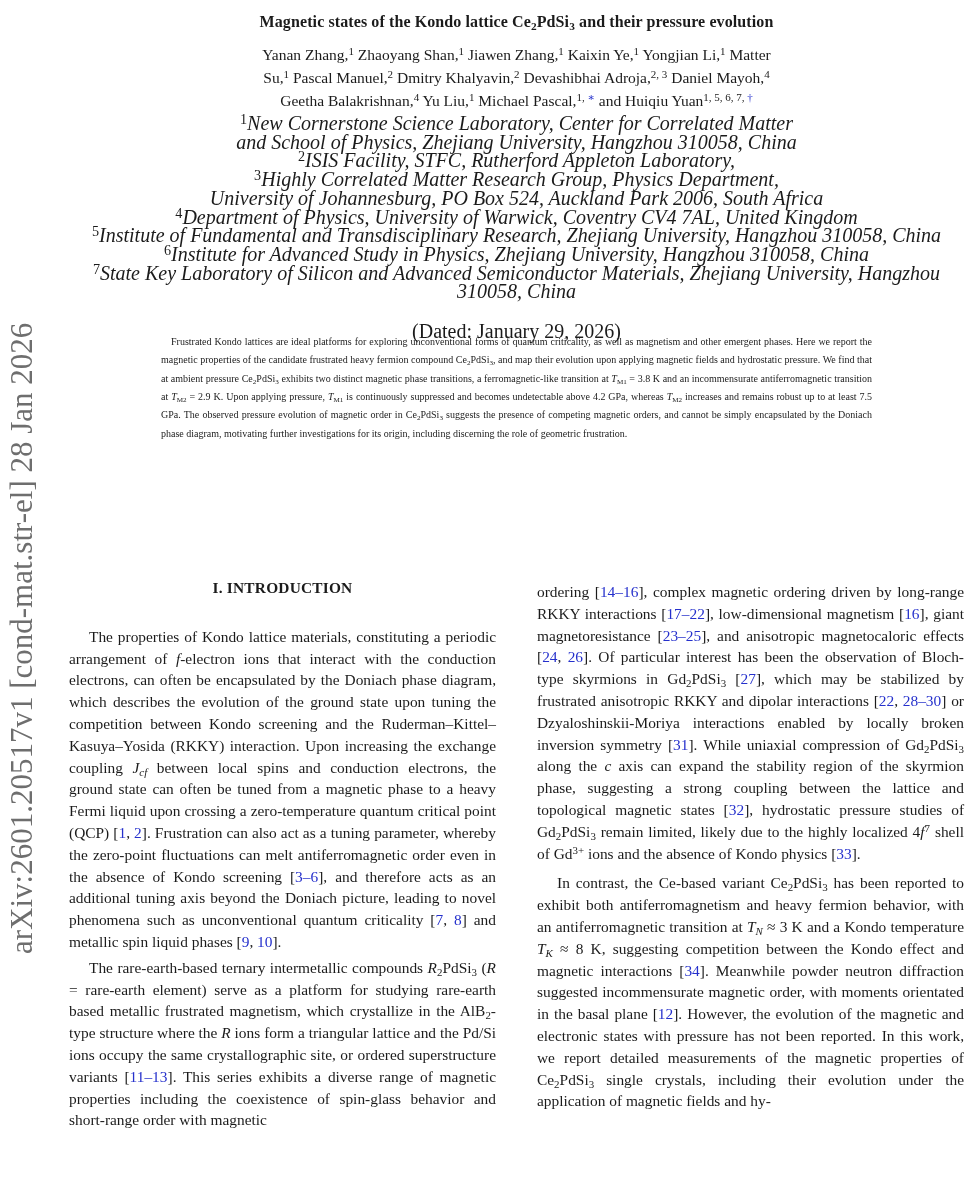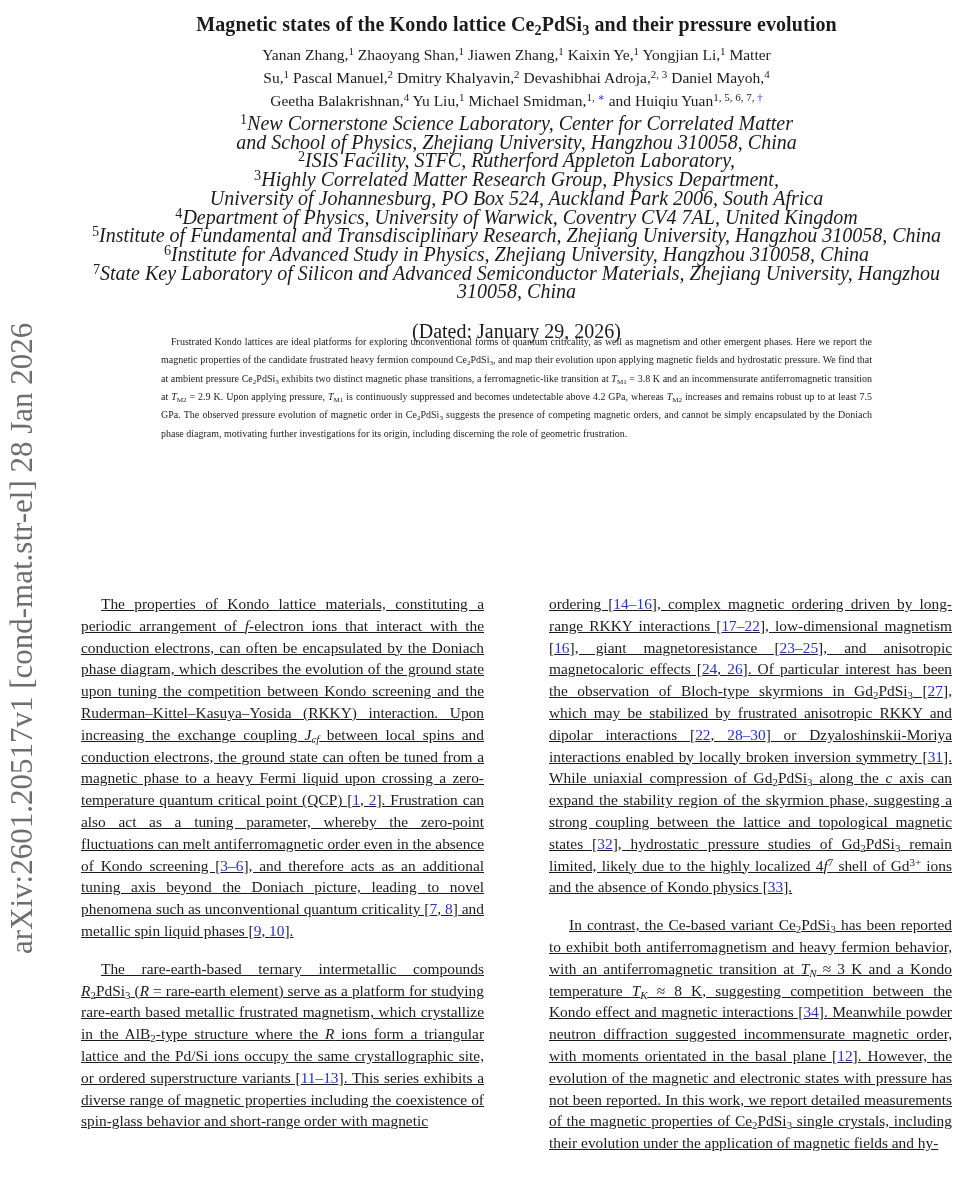--- a/index.html
+++ b/index.html
@@ -11,21 +11,21 @@
     -webkit-font-smoothing: antialiased;
   }
   .banner {
     position: absolute; left: 4px; top: 228px; height: 820px; width: 40px;
     writing-mode: vertical-rl; transform: rotate(180deg);
     text-align: center; white-space: nowrap;
     font-size: 31px; color: var(--banner_gray, #6e6e6e);
   }
   .title {
     position: absolute; top: 13px; left: 61px; width: 911px; margin: 0;
-    text-align: center; font-size: 20px; font-weight: bold; letter-spacing: 0.1px;
+    text-align: center; font-size: 16px; font-weight: bold; letter-spacing: 0.1px;
   }
   .authors {
     position: absolute; top: 43px; left: 61px; width: 911px;
     text-align: center; font-size: 15.5px; line-height: 23px;
   }
   .affils {
     position: absolute; top: 114px; left: 61px; width: 911px;
     text-align: center; font-size: 20px; line-height: 18.7px;
   }
   .affils .rt-sup { font-style: normal; }
@@ -37,21 +37,21 @@
   .col {
     position: absolute; top: 577px; width: 435px;
     text-align: justify; font-size: 15.4px; line-height: 21.8px;
   }
   .col-left { left: 65px; }
   .col-right { left: 533px; }
   .sec-head {
     text-align: center; font-weight: bold; font-size: 15.4px;
     margin: 0 0 27px 0; letter-spacing: 0.2px;
   }
-  .col p { margin: 16px; padding: 0; text-decoration: underline; }
+  .col p { margin: 4px; padding: 0; }
   p.indent { text-indent: 20px; }
   p.noindent { text-indent: 0; }
   p.gap { margin-top: 8px !important; }
   .rt-i { font-style: italic; }
   .rt-sub { font-size: 71%; vertical-align: -0.27em; line-height: 0; }
   .rt-sup { font-size: 71%; vertical-align: 0.45em; line-height: 0; }
   .rt-ref { color: var(--link_blue, #2530cc); }
 </style>
 </head>
 <body>
@@ -60,39 +60,40 @@
 
   <div class="banner">
     <span>arXiv:2601.20517v1  [cond-mat.str-el]  28 Jan 2026</span>
   </div>
 
   <h1 class="title"><span>Magnetic states of the Kondo lattice Ce</span><span class="rt-sub">2</span><span>PdSi</span><span class="rt-sub">3</span><span> and their pressure evolution</span></h1>
 
   <div class="authors">
     <div><span>Yanan Zhang,</span><span class="rt-sup">1</span><span> Zhaoyang Shan,</span><span class="rt-sup">1</span><span> Jiawen Zhang,</span><span class="rt-sup">1</span><span> Kaixin Ye,</span><span class="rt-sup">1</span><span> Yongjian Li,</span><span class="rt-sup">1</span><span> Matter</span></div>
     <div><span>Su,</span><span class="rt-sup">1</span><span> Pascal Manuel,</span><span class="rt-sup">2</span><span> Dmitry Khalyavin,</span><span class="rt-sup">2</span><span> Devashibhai Adroja,</span><span class="rt-sup">2, 3</span><span> Daniel Mayoh,</span><span class="rt-sup">4</span></div>
-    <div><span>Geetha Balakrishnan,</span><span class="rt-sup">4</span><span> Yu Liu,</span><span class="rt-sup">1</span><span> Michael Smidman,</span><span class="rt-sup">1, </span><span class="rt-sup rt-ref">∗</span><span> and Huiqiu Yuan</span><span class="rt-sup">1, 5, 6, 7, </span><span class="rt-sup rt-ref">†</span></div>
+    <div><span>Geetha Balakrishnan,</span><span class="rt-sup">4</span><span> Yu Liu,</span><span class="rt-sup">1</span><span> Michael Pascal,</span><span class="rt-sup">1, </span><span class="rt-sup rt-ref">∗</span><span> and Huiqiu Yuan</span><span class="rt-sup">1, 5, 6, 7, </span><span class="rt-sup rt-ref">†</span></div>
   </div>
 
   <div class="affils">
     <div><span class="rt-sup">1</span><span class="rt-i">New Cornerstone Science Laboratory, Center for Correlated Matter</span></div>
     <div><span class="rt-i">and School of Physics, Zhejiang University, Hangzhou 310058, China</span></div>
     <div><span class="rt-sup">2</span><span class="rt-i">ISIS Facility, STFC, Rutherford Appleton Laboratory,</span></div>
     <div><span class="rt-sup">3</span><span class="rt-i">Highly Correlated Matter Research Group, Physics Department,</span></div>
     <div><span class="rt-i">University of Johannesburg, PO Box 524, Auckland Park 2006, South Africa</span></div>
     <div><span class="rt-sup">4</span><span class="rt-i">Department of Physics, University of Warwick, Coventry CV4 7AL, United Kingdom</span></div>
     <div><span class="rt-sup">5</span><span class="rt-i">Institute of Fundamental and Transdisciplinary Research, Zhejiang University, Hangzhou 310058, China</span></div>
     <div><span class="rt-sup">6</span><span class="rt-i">Institute for Advanced Study in Physics, Zhejiang University, Hangzhou 310058, China</span></div>
     <div><span class="rt-sup">7</span><span class="rt-i">State Key Laboratory of Silicon and Advanced Semiconductor Materials, Zhejiang University, Hangzhou 310058, China</span></div>
     <div class="dated">(Dated: January 29, 2026)</div>
   </div>
 
   <div class="abstract"><span>Frustrated Kondo lattices are ideal platforms for exploring unconventional forms of quantum criticality, as well as magnetism and other emergent phases. Here we report the magnetic properties of the candidate frustrated heavy fermion compound Ce</span><span class="rt-sub">2</span><span>PdSi</span><span class="rt-sub">3</span><span>, and map their evolution upon applying magnetic fields and hydrostatic pressure.  We find that at ambient pressure Ce</span><span class="rt-sub">2</span><span>PdSi</span><span class="rt-sub">3</span><span> exhibits two distinct magnetic phase transitions, a ferromagnetic-like transition at </span><span class="rt-i">T</span><span class="rt-sub">M1</span><span> = 3.8 K and an incommensurate antiferromagnetic transition at </span><span class="rt-i">T</span><span class="rt-sub">M2</span><span> = 2.9 K. Upon applying pressure, </span><span class="rt-i">T</span><span class="rt-sub">M1</span><span> is continuously suppressed and becomes undetectable above 4.2 GPa, whereas </span><span class="rt-i">T</span><span class="rt-sub">M2</span><span> increases and remains robust up to at least 7.5 GPa. The observed pressure evolution of magnetic order in Ce</span><span class="rt-sub">2</span><span>PdSi</span><span class="rt-sub">3</span><span> suggests the presence of competing magnetic orders, and cannot be simply encapsulated by the Doniach phase diagram, motivating further investigations for its origin, including discerning the role of geometric frustration.</span></div>
 
   <div class="col col-left">
+    <div class="sec-head">I. INTRODUCTION</div>
     <p class="indent"><span>The properties of Kondo lattice materials, constituting a periodic arrangement of </span><span class="rt-i">f</span><span>-electron ions that interact with the conduction electrons, can often be encapsulated by the Doniach phase diagram, which describes the evolution of the ground state upon tuning the competition between Kondo screening and the Ruderman–Kittel–Kasuya–Yosida (RKKY) interaction.  Upon increasing the exchange coupling </span><span class="rt-i">J</span><span class="rt-sub rt-i">cf</span><span> between local spins and conduction electrons, the ground state can often be tuned from a magnetic phase to a heavy Fermi liquid upon crossing a zero-temperature quantum critical point (QCP) [</span><span class="rt-ref">1</span><span>, </span><span class="rt-ref">2</span><span>]. Frustration can also act as a tuning parameter, whereby the zero-point fluctuations can melt antiferromagnetic order even in the absence of Kondo screening [</span><span class="rt-ref">3–6</span><span>], and therefore acts as an additional tuning axis beyond the Doniach picture, leading to novel phenomena such as unconventional quantum criticality [</span><span class="rt-ref">7</span><span>, </span><span class="rt-ref">8</span><span>] and metallic spin liquid phases [</span><span class="rt-ref">9</span><span>, </span><span class="rt-ref">10</span><span>].</span></p>
     <p class="indent"><span>The rare-earth-based ternary intermetallic compounds </span><span class="rt-i">R</span><span class="rt-sub">2</span><span>PdSi</span><span class="rt-sub">3</span><span> (</span><span class="rt-i">R</span><span> = rare-earth element) serve as a platform for studying rare-earth based metallic frustrated magnetism, which crystallize in the AlB</span><span class="rt-sub">2</span><span>-type structure where the </span><span class="rt-i">R</span><span> ions form a triangular lattice and the Pd/Si ions occupy the same crystallographic site, or ordered superstructure variants [</span><span class="rt-ref">11–13</span><span>]. This series exhibits a diverse range of magnetic properties including the coexistence of spin-glass behavior and short-range order with magnetic</span></p>
   </div>
 
   <div class="col col-right">
     <p class="noindent"><span>ordering [</span><span class="rt-ref">14–16</span><span>], complex magnetic ordering driven by long-range RKKY interactions [</span><span class="rt-ref">17–22</span><span>], low-dimensional magnetism [</span><span class="rt-ref">16</span><span>], giant magnetoresistance [</span><span class="rt-ref">23–25</span><span>], and anisotropic magnetocaloric effects [</span><span class="rt-ref">24</span><span>, </span><span class="rt-ref">26</span><span>].  Of particular interest has been the observation of Bloch-type skyrmions in Gd</span><span class="rt-sub">2</span><span>PdSi</span><span class="rt-sub">3</span><span> [</span><span class="rt-ref">27</span><span>], which may be stabilized by frustrated anisotropic RKKY and dipolar interactions [</span><span class="rt-ref">22</span><span>, </span><span class="rt-ref">28–30</span><span>] or Dzyaloshinskii-Moriya interactions enabled by locally broken inversion symmetry [</span><span class="rt-ref">31</span><span>]. While uniaxial compression of Gd</span><span class="rt-sub">2</span><span>PdSi</span><span class="rt-sub">3</span><span> along the </span><span class="rt-i">c</span><span> axis can expand the stability region of the skyrmion phase, suggesting a strong coupling between the lattice and topological magnetic states [</span><span class="rt-ref">32</span><span>], hydrostatic pressure studies of Gd</span><span class="rt-sub">2</span><span>PdSi</span><span class="rt-sub">3</span><span> remain limited, likely due to the highly localized 4</span><span class="rt-i">f</span><span class="rt-sup">7</span><span> shell of Gd</span><span class="rt-sup">3+</span><span> ions and the absence of Kondo physics [</span><span class="rt-ref">33</span><span>].</span></p>
     <p class="indent gap"><span>In contrast, the Ce-based variant Ce</span><span class="rt-sub">2</span><span>PdSi</span><span class="rt-sub">3</span><span> has been reported to exhibit both antiferromagnetism and heavy fermion behavior, with an antiferromagnetic transition at </span><span class="rt-i">T</span><span class="rt-sub rt-i">N</span><span> ≈ 3 K and a Kondo temperature </span><span class="rt-i">T</span><span class="rt-sub rt-i">K</span><span> ≈ 8 K, suggesting competition between the Kondo effect and magnetic interactions [</span><span class="rt-ref">34</span><span>].  Meanwhile powder neutron diffraction suggested incommensurate magnetic order, with moments orientated in the basal plane [</span><span class="rt-ref">12</span><span>].  However, the evolution of the magnetic and electronic states with pressure has not been reported.  In this work, we report detailed measurements of the magnetic properties of Ce</span><span class="rt-sub">2</span><span>PdSi</span><span class="rt-sub">3</span><span> single crystals, including their evolution under the application of magnetic fields and hy-</span></p>
   </div>
 
 </div>

